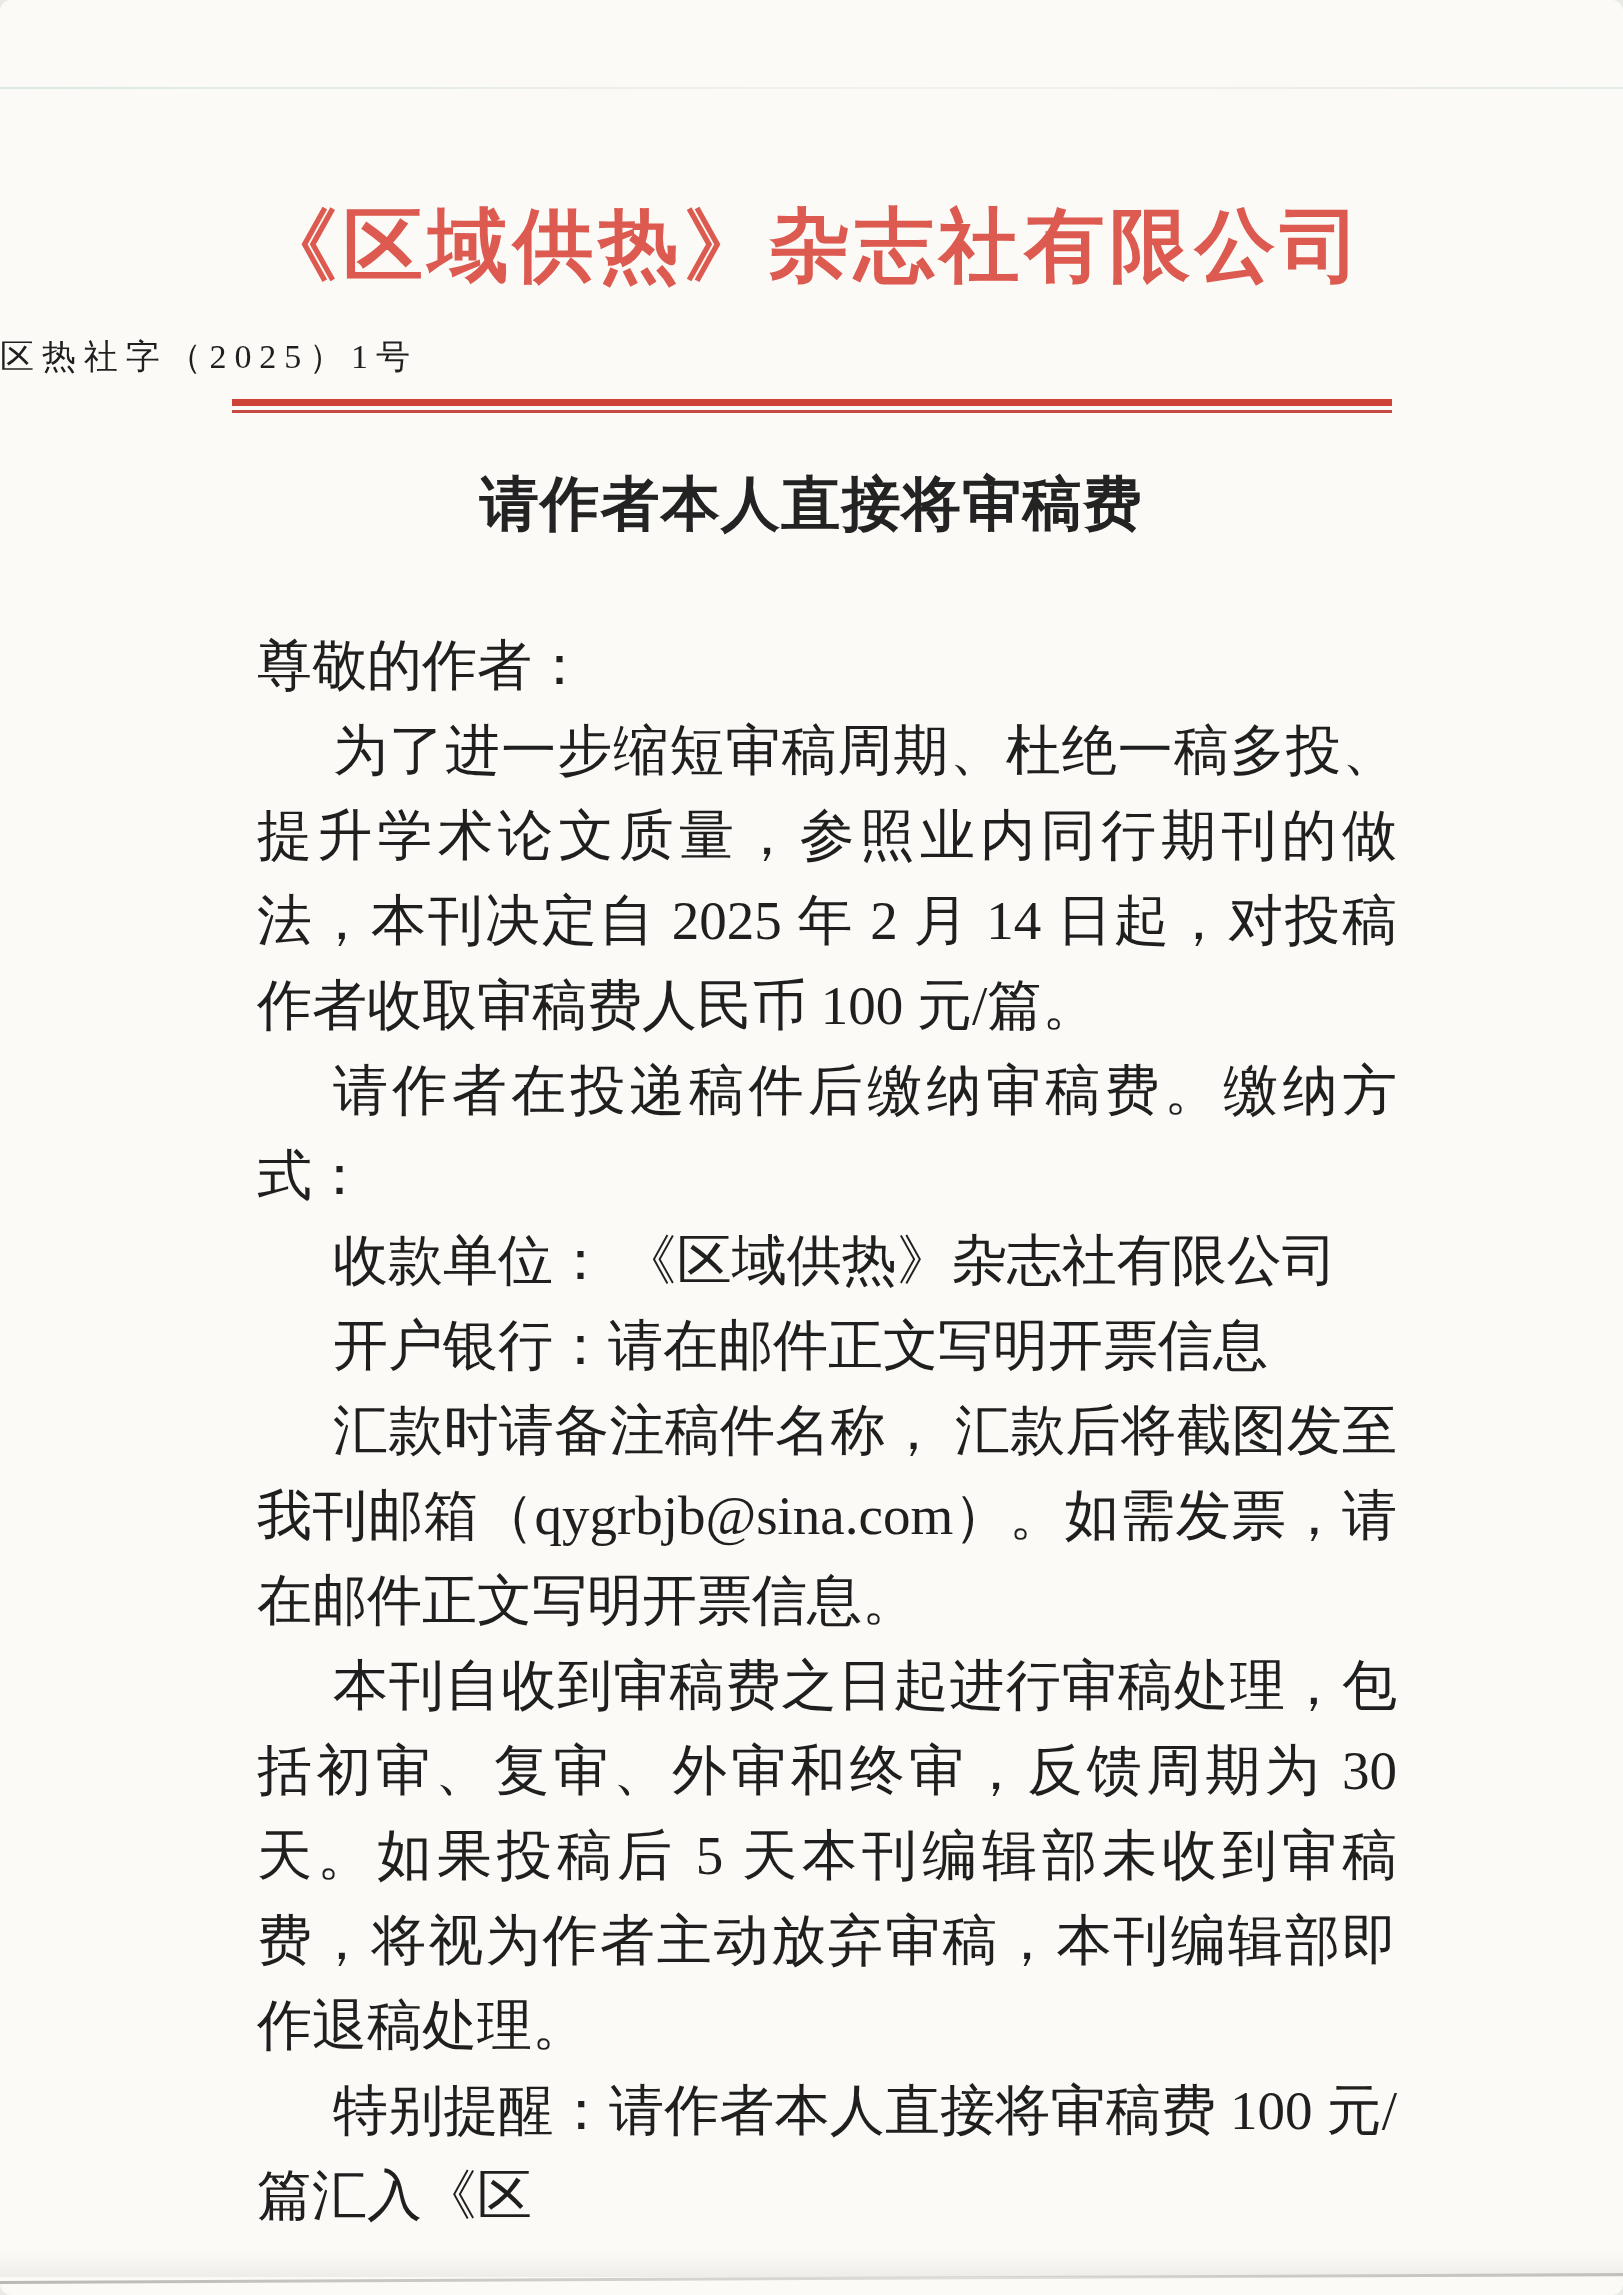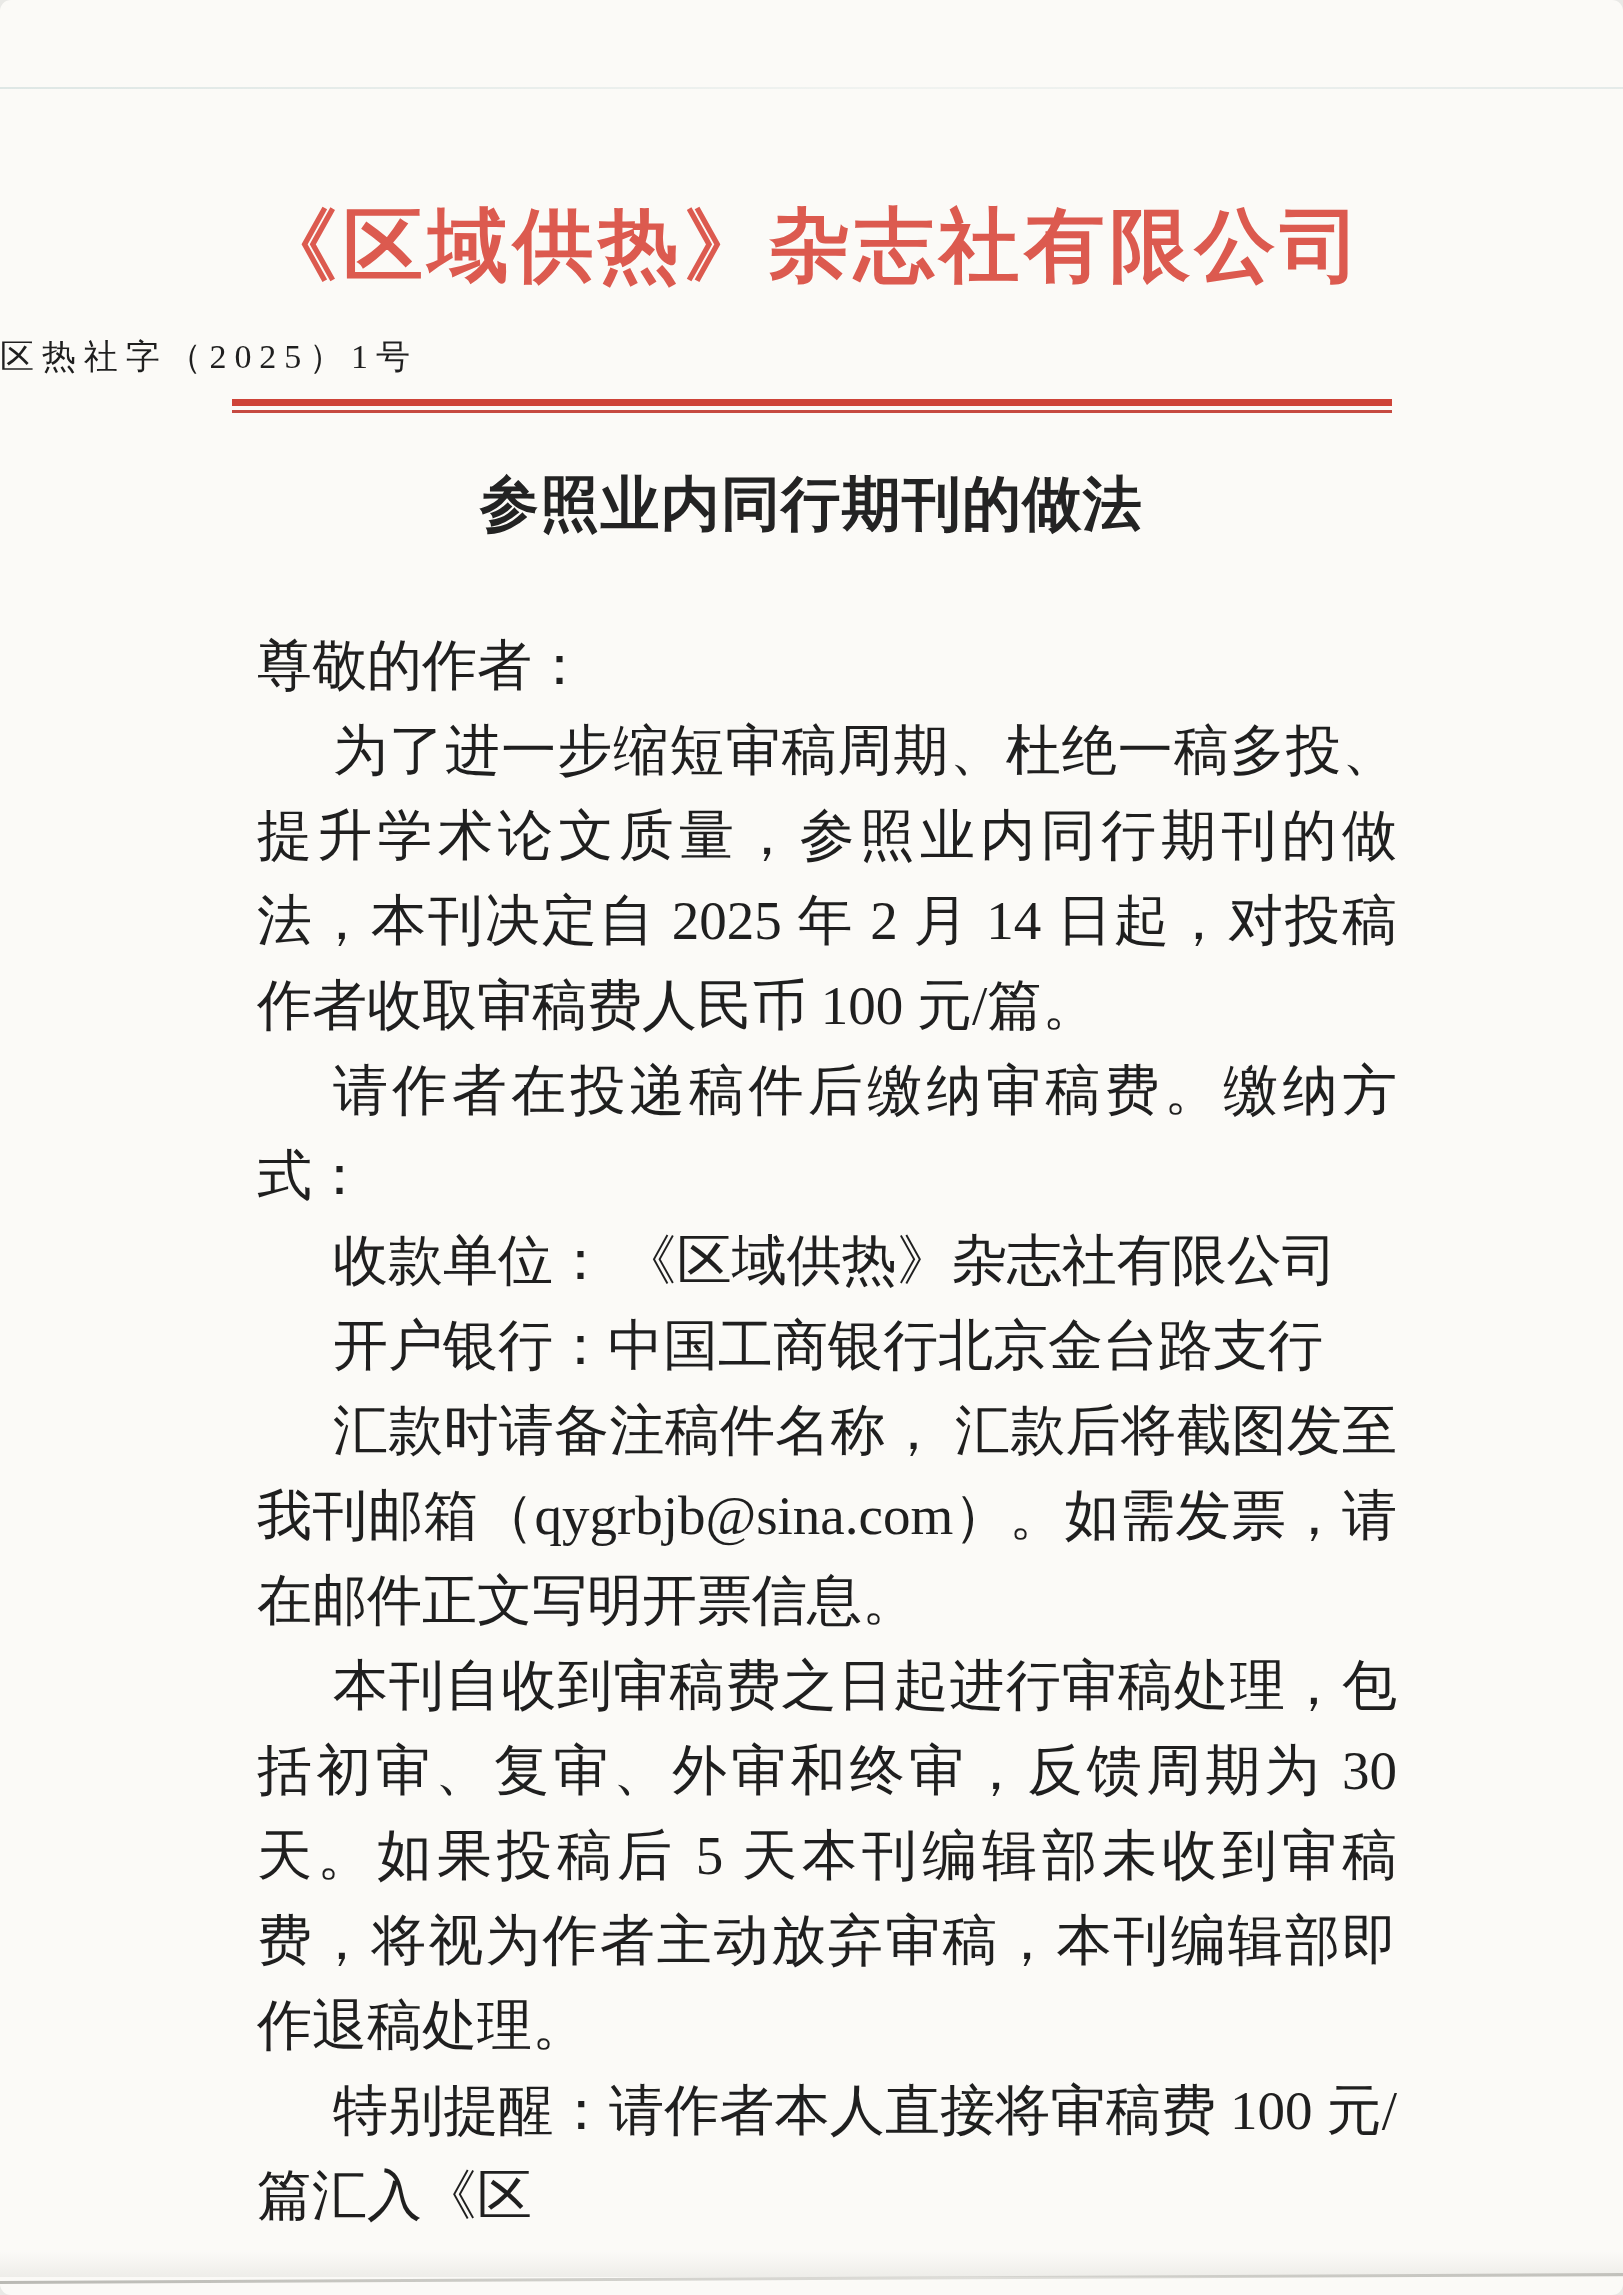--- a/index.html
+++ b/index.html
@@ -87,28 +87,28 @@
   <div class="masthead">《区域供热》杂志社有限公司</div>
 
   <div class="doc-number">区热社字（2025）1号</div>
 
   <div class="rule-group">
     <div class="rule-thick"></div>
     <div class="rule-gap"></div>
     <div class="rule-thin"></div>
   </div>
 
-  <div class="notice-title">参照业内同行期刊的做法</div>
+  <div class="notice-title">请作者本人直接将审稿费</div>
 
   <div class="body-block">
     <p class="para">尊敬的作者：</p>
     <p class="para indent">为了进一步缩短审稿周期、杜绝一稿多投、提升学术论文质量，参照业内同行期刊的做法，本刊决定自 2025 年 2 月 14 日起，对投稿作者收取审稿费人民币 100 元/篇。</p>
     <p class="para indent">请作者在投递稿件后缴纳审稿费。缴纳方式：</p>
     <p class="para indent">收款单位： 《区域供热》杂志社有限公司</p>
-    <p class="para indent">开户银行：中国工商银行北京金台路支行</p>
+    <p class="para indent">开户银行：请在邮件正文写明开票信息</p>
     <p class="para indent">汇款时请备注稿件名称， 汇款后将截图发至我刊邮箱（qygrbjb@sina.com）。如需发票，请在邮件正文写明开票信息。</p>
     <p class="para indent">本刊自收到审稿费之日起进行审稿处理，包括初审、复审、外审和终审，反馈周期为 30 天。如果投稿后 5 天本刊编辑部未收到审稿费，将视为作者主动放弃审稿，本刊编辑部即作退稿处理。</p>
     <p class="para indent">特别提醒：请作者本人直接将审稿费 100 元/篇汇入《区</p>
   </div>
 
   <div class="scan-bottom-haze"></div>
   <div class="scan-bottom"></div>
 
 </div>
 

